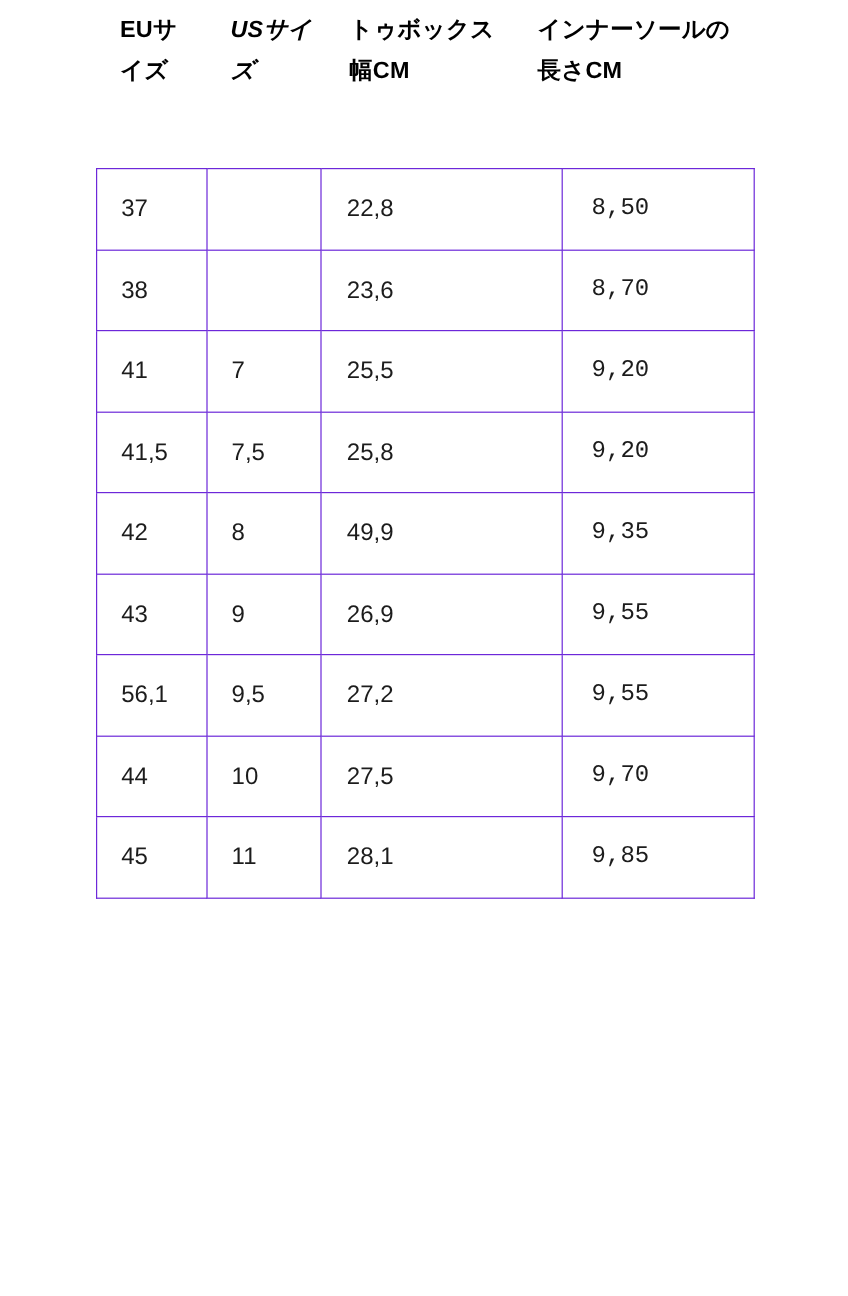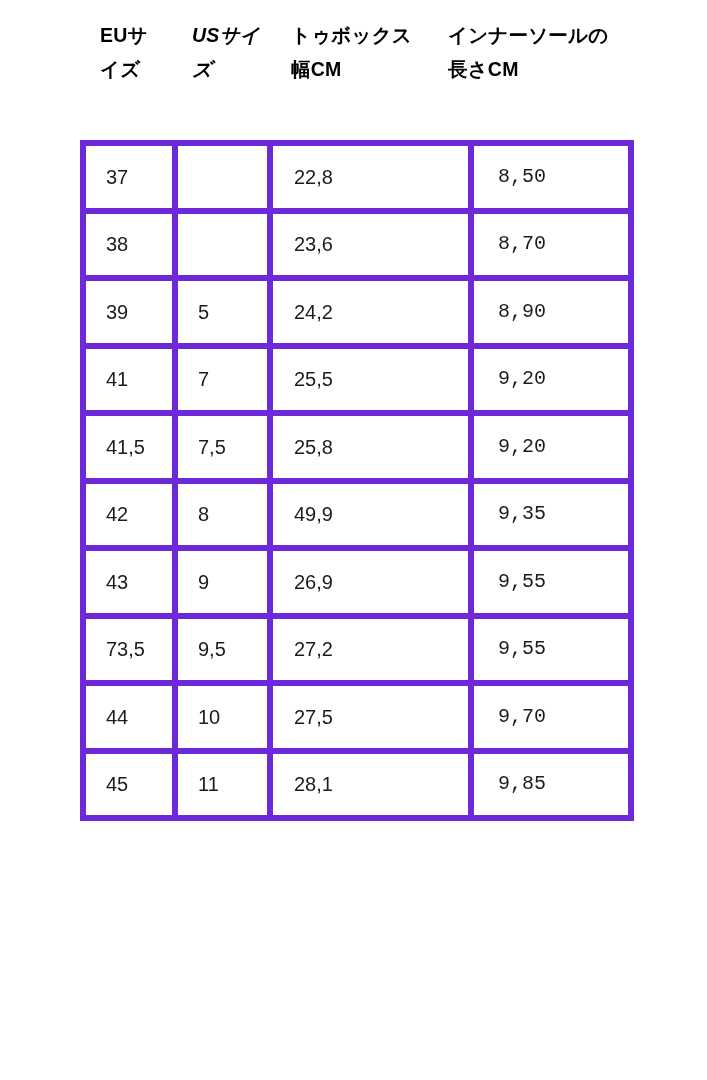--- a/index.html
+++ b/index.html
@@ -38,21 +38,20 @@
   .chart-header .hcell {
     box-sizing: border-box;
     padding: 8px 6px 0 20px;
     font-size: 19.5px;
     font-weight: bold;
     line-height: 34px;
     letter-spacing: 0.2px;
     color: #000000;
     word-break: break-all;
     overflow-wrap: anywhere;
-    margin-top: 10px;
   }
   .hcell.c1 { width: 92px; }
   .hcell.c2 { width: 95px; font-style: italic; }
   .hcell.c3 { width: 201px; padding-left: 21px; }
   .hcell.c4 { width: 160px; padding-left: 24px; }
 
   
   .chart-table {
     position: absolute;
     left: 80px;
@@ -62,21 +61,21 @@
     table-layout: fixed;
   }
   .chart-table col.w1 { width: 92px; }
   .chart-table col.w2 { width: 95px; }
   .chart-table col.w3 { width: 201px; }
   .chart-table col.w4 { width: 160px; }
 
   .chart-table td {
     height: 67.5px;
     box-sizing: border-box;
-    border: 6px solid #6d28d9;
+    border: 1px solid #6d28d9;
     padding: 0 6px 0 20px;
     font-size: 20px;
     font-weight: normal;
     line-height: 1.2;
     color: #1c1c1c;
     vertical-align: middle;
     background: #ffffff;
     white-space: nowrap;
   }
   .chart-table td.col-toe { padding-left: 24px; font-family: Liberation Mono, monospace; }
@@ -109,26 +108,20 @@
           <td class="col-inner">22,8</td>
           <td class="col-toe">8,50</td>
         </tr>
         <tr>
           <td>38</td>
           <td class="empty"></td>
           <td class="col-inner">23,6</td>
           <td class="col-toe">8,70</td>
         </tr>
         <tr>
-          <td>39</td>
-          <td>5</td>
-          <td class="col-inner">24,2</td>
-          <td class="col-toe">8,90</td>
-        </tr>
-        <tr>
           <td>41</td>
           <td>7</td>
           <td class="col-inner">25,5</td>
           <td class="col-toe">9,20</td>
         </tr>
         <tr>
           <td>41,5</td>
           <td>7,5</td>
           <td class="col-inner">25,8</td>
           <td class="col-toe">9,20</td>
@@ -139,21 +132,21 @@
           <td class="col-inner">49,9</td>
           <td class="col-toe">9,35</td>
         </tr>
         <tr>
           <td>43</td>
           <td>9</td>
           <td class="col-inner">26,9</td>
           <td class="col-toe">9,55</td>
         </tr>
         <tr>
-          <td>73,5</td>
+          <td>56,1</td>
           <td>9,5</td>
           <td class="col-inner">27,2</td>
           <td class="col-toe">9,55</td>
         </tr>
         <tr>
           <td>44</td>
           <td>10</td>
           <td class="col-inner">27,5</td>
           <td class="col-toe">9,70</td>
         </tr>

